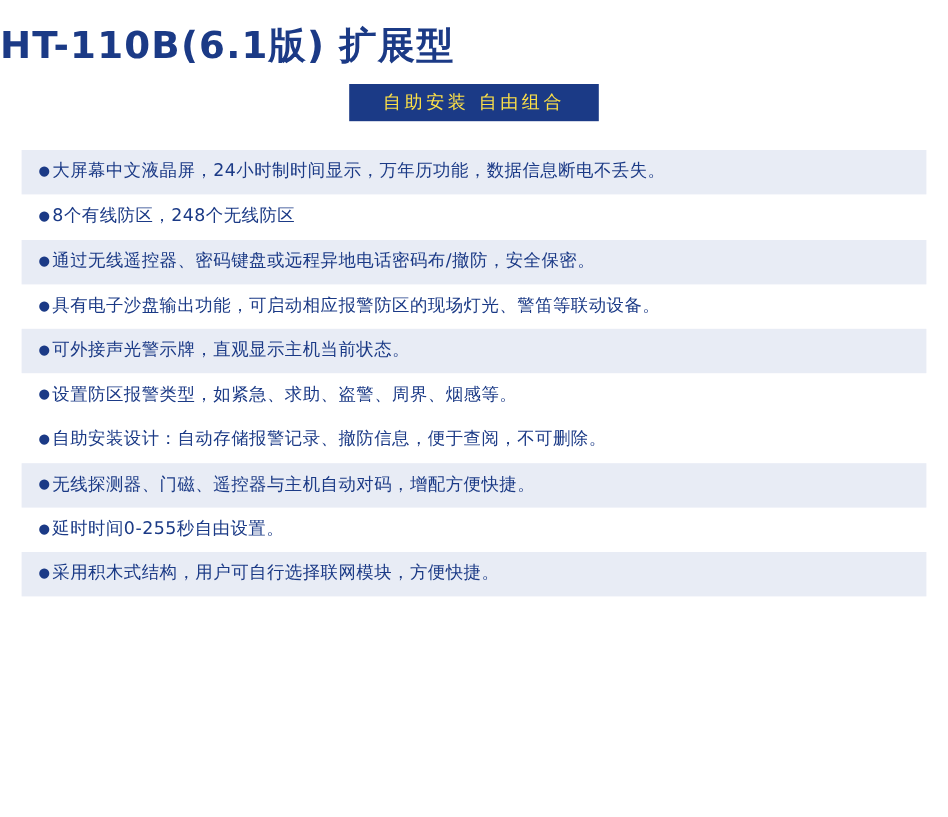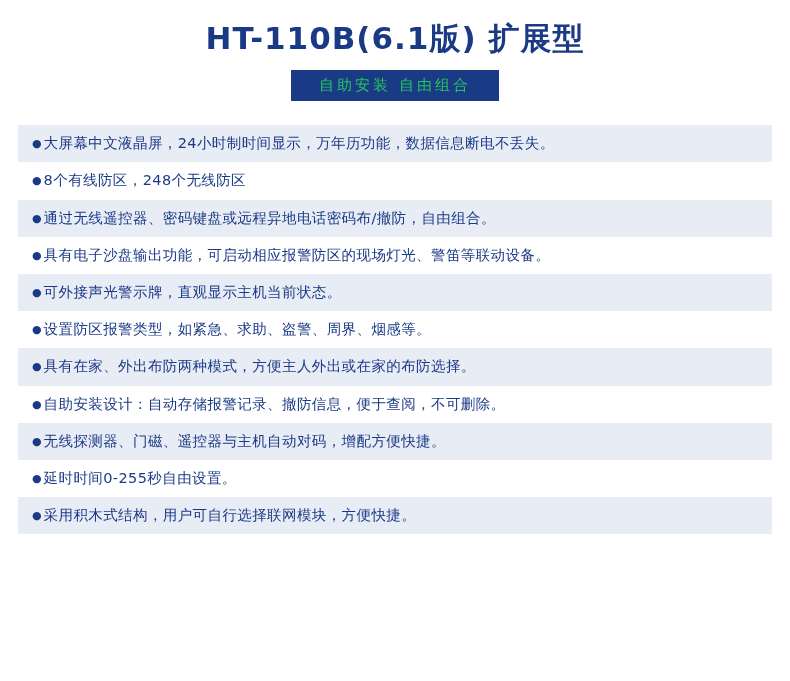--- a/index.html
+++ b/index.html
@@ -14,36 +14,36 @@
     color: #1b3a7a;
     overflow: hidden;
   }
   .page {
     position: relative;
     width: 790px;
     height: 681px;
     box-sizing: border-box;
   }
   .title {
-    text-align: center;
+    text-align: left;
     font-size: 31px;
     font-weight: bold;
     letter-spacing: 1px;
     color: #1b3a86;
     margin-top: 18px;
     line-height: 1.3;
   }
   .subtitle-wrap {
     display: flex;
     justify-content: center;
     margin-top: 12px;
   }
   .subtitle {
     background: #1b3a86;
-    color: #22c55e;
+    color: #fde047;
     font-size: 15px;
     letter-spacing: 3px;
     padding: 6px 28px 7px 28px;
     line-height: 1.2;
     white-space: nowrap;
   }
   .list {
     margin-top: 20px;
     padding: 4px 18px;
   }
@@ -93,38 +93,35 @@
       <span class="bullet">●</span><span class="text">大屏幕中文液晶屏，24小时制时间显示，万年历功能，数据信息断电不丢失。</span>
     </div>
 
     <div class="row">
       <span class="bullet">●</span><span class="text">8个有线防区，248个无线防区</span>
     </div>
 
 
 
     <div class="row alt">
-      <span class="bullet">●</span><span class="text">通过无线遥控器、密码键盘或远程异地电话密码布/撤防，自由组合。</span>
+      <span class="bullet">●</span><span class="text">通过无线遥控器、密码键盘或远程异地电话密码布/撤防，安全保密。</span>
     </div>
 
     <div class="row">
       <span class="bullet">●</span><span class="text">具有电子沙盘输出功能，可启动相应报警防区的现场灯光、警笛等联动设备。</span>
     </div>
 
     <div class="row alt">
       <span class="bullet">●</span><span class="text">可外接声光警示牌，直观显示主机当前状态。</span>
     </div>
 
     <div class="row">
       <span class="bullet">●</span><span class="text">设置防区报警类型，如紧急、求助、盗警、周界、烟感等。</span>
     </div>
 
-    <div class="row alt">
-      <span class="bullet">●</span><span class="text">具有在家、外出布防两种模式，方便主人外出或在家的布防选择。</span>
-    </div>
 
     <div class="row">
       <span class="bullet">●</span><span class="text">自助安装设计：自动存储报警记录、撤防信息，便于查阅，不可删除。</span>
     </div>
 
     <div class="row alt">
       <span class="bullet">●</span><span class="text">无线探测器、门磁、遥控器与主机自动对码，增配方便快捷。</span>
     </div>
 
     <div class="row">

